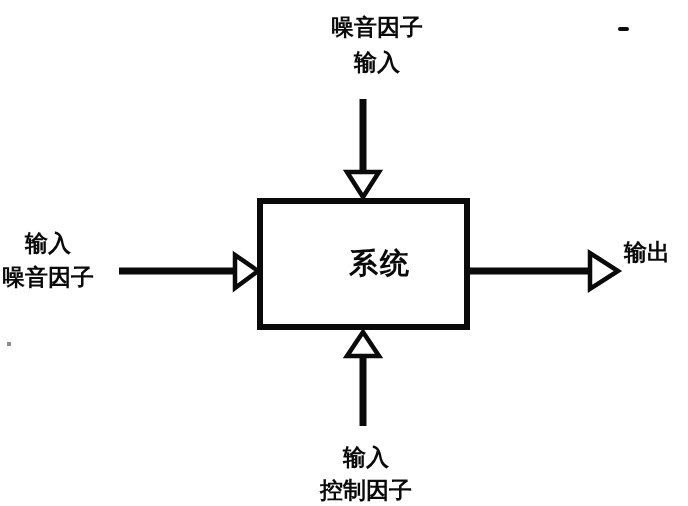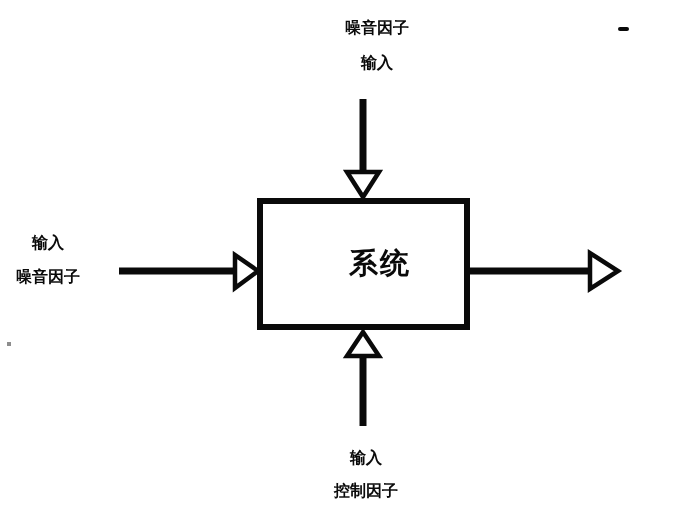--- a/index.html
+++ b/index.html
@@ -30,21 +30,21 @@
     display:flex;align-items:center;justify-content:center;
   }
   .system-box .box-label{
     font-size:29px;font-weight:bold;letter-spacing:2px;margin-left:33px;
   }
   .dlabel{
     position:absolute;
     transform:translateX(-50%);
     text-align:center;
     font-weight:bold;
-    font-size:16px;
+    font-size:23px;
     white-space:nowrap;
   }
   .dlabel span{display:block;}
   .label-noise{left:377px;top:10px;line-height:35px;}
   .label-control{left:48px;top:226px;line-height:34px;}
   .label-output{left:647px;top:234px;line-height:36px;}
   .label-signal{left:366px;top:441px;line-height:33px;}
   .dash-mark{
     position:absolute;left:618px;top:27px;
     width:11px;height:4px;border-radius:2px;
@@ -92,20 +92,21 @@
     <span>噪音因子</span>
     <span>输入</span>
   </div>
 
   <div class="dlabel label-control">
     <span>输入</span>
     <span>噪音因子</span>
   </div>
 
   <div class="dlabel label-output">
+    <span>输出</span>
   </div>
 
   <div class="dlabel label-signal">
     <span>输入</span>
     <span>控制因子</span>
   </div>
 
   <div class="dash-mark"></div>
   <div class="dot-mark"></div>
 

